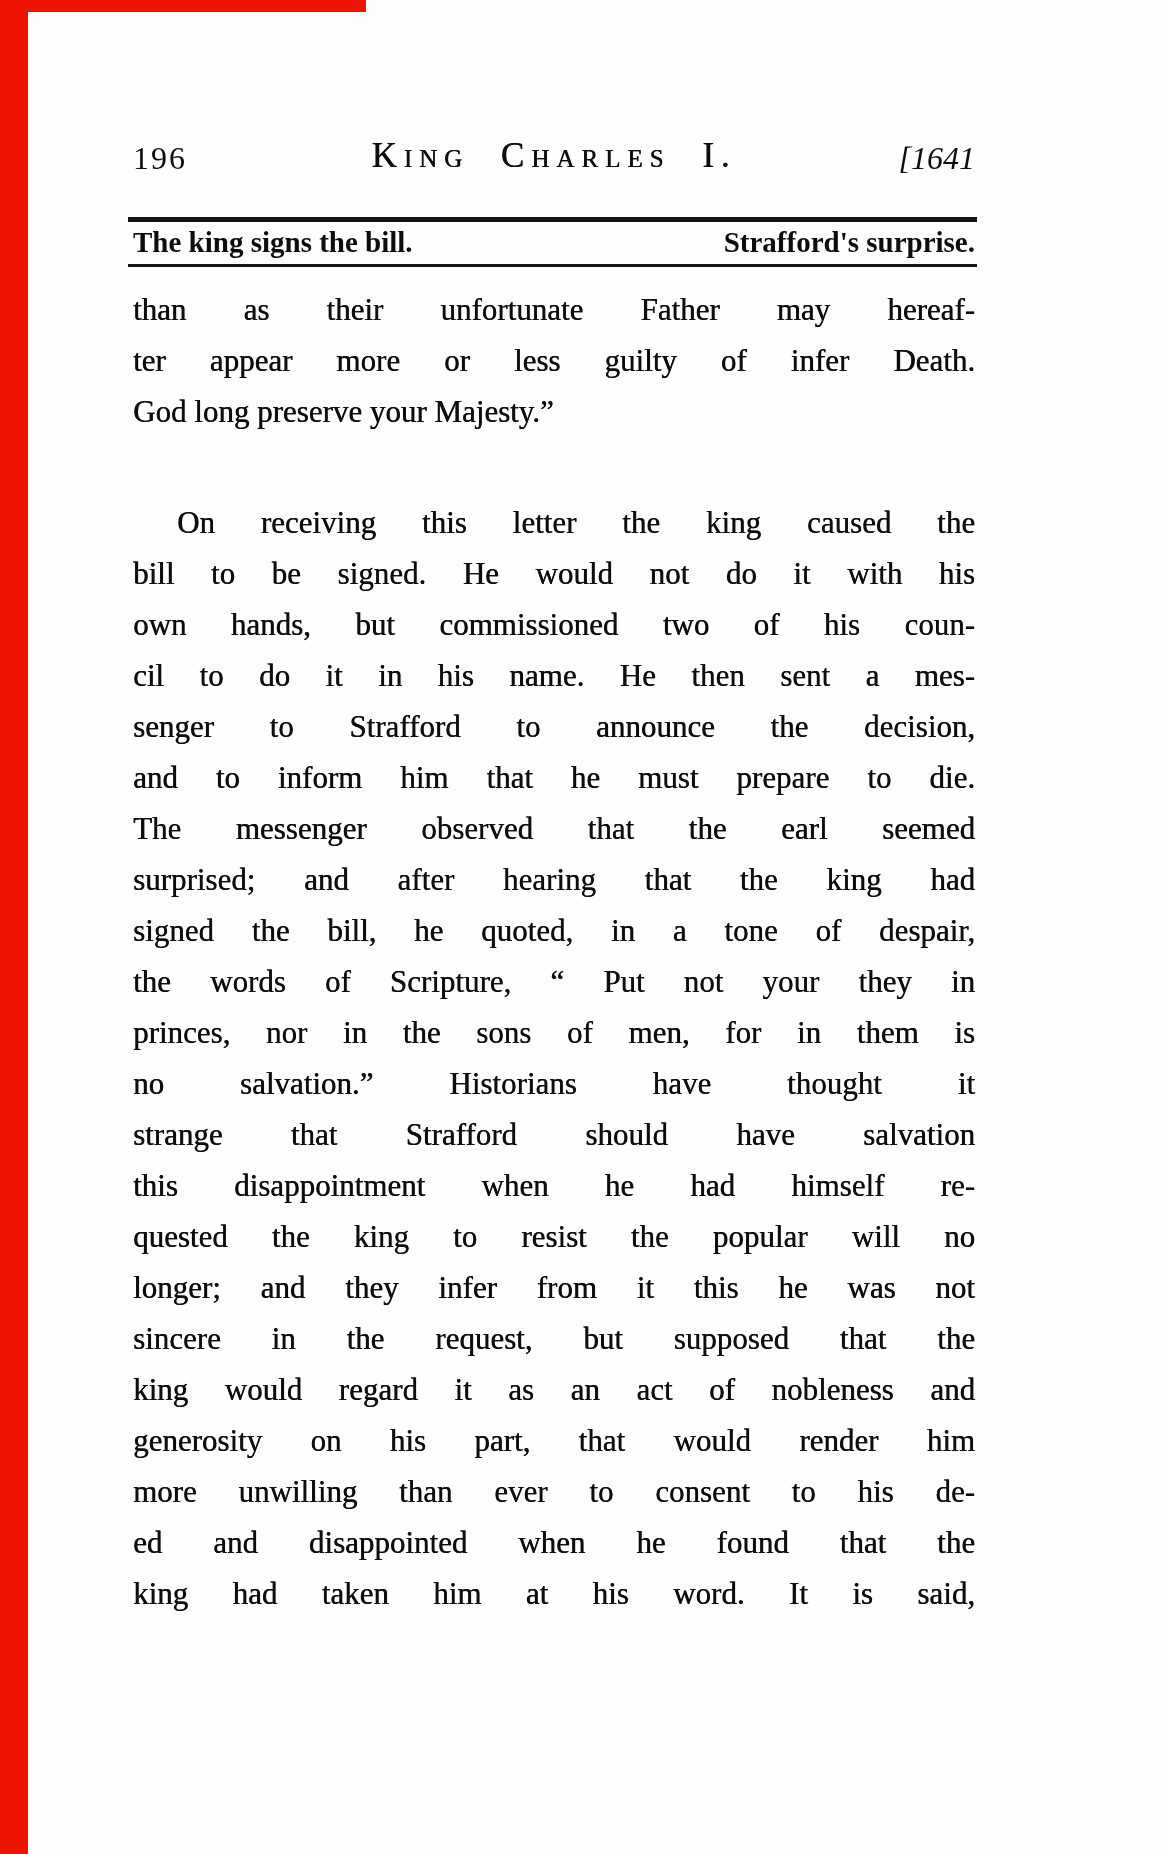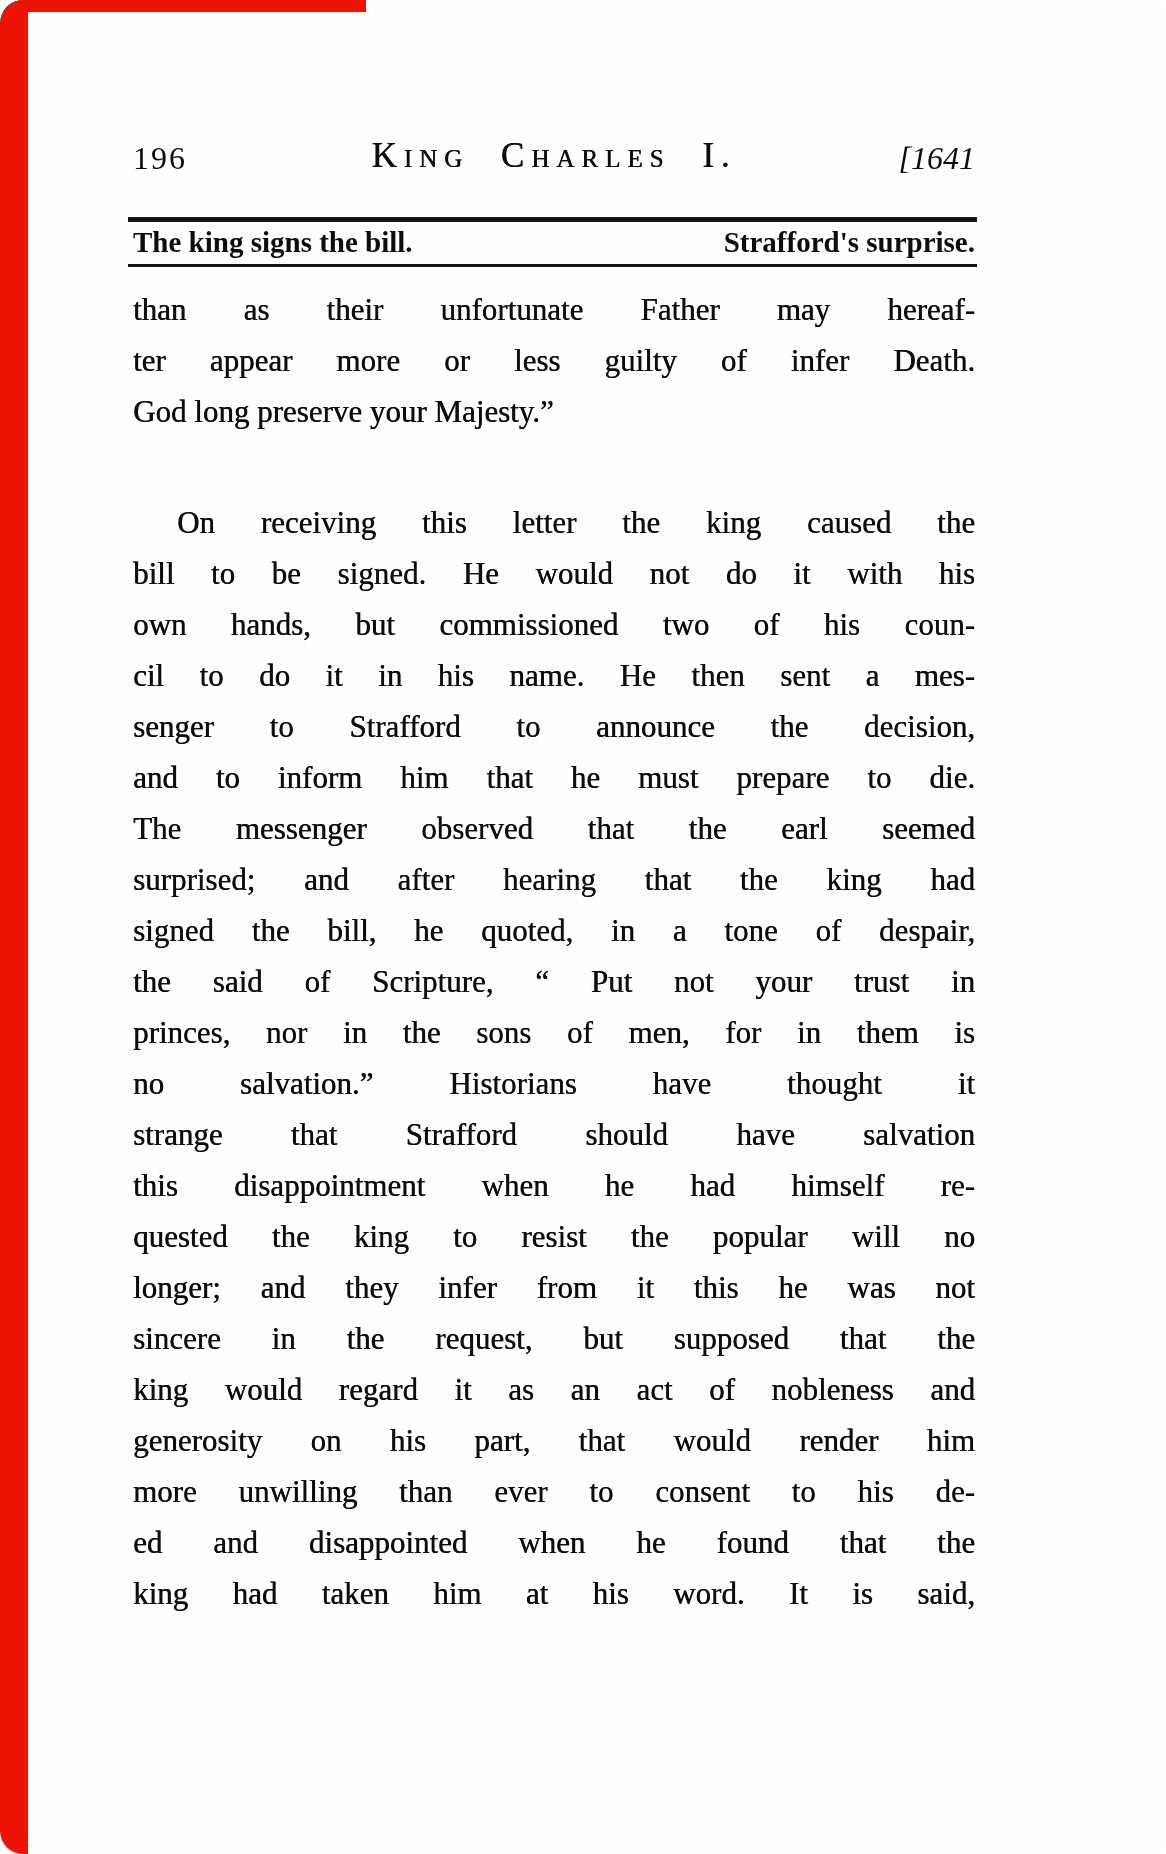--- a/index.html
+++ b/index.html
@@ -4,21 +4,20 @@
 <style>
   html, body { margin: 0; padding: 0; background: #ffffff; }
   .page {
     position: relative;
     width: 1166px;
     height: 1854px;
     background: #fefefe;
     overflow: hidden;
     font-family: "Liberation Serif", "DejaVu Serif", serif;
     color: #0d0d0d;
-    border-radius: 23px;
   }
   
   .edge-left {
     position: absolute; left: 0; top: 0;
     width: 28px; height: 100%;
   }
   .edge-top {
     position: absolute; left: 0; top: 0;
     width: 366px; height: 12px;
   }
@@ -107,21 +106,21 @@
         <div class="paragraph indented">
           <div class="line first">On receiving this letter the king caused the</div>
           <div class="line">bill to be signed.  He would not do it with his</div>
           <div class="line">own hands, but commissioned two of his coun-</div>
           <div class="line">cil to do it in his name.  He then sent a mes-</div>
           <div class="line">senger to Strafford to announce the decision,</div>
           <div class="line">and to inform him that he must prepare to die.</div>
           <div class="line">The messenger observed that the earl seemed</div>
           <div class="line">surprised; and after hearing that the king had</div>
           <div class="line">signed the bill, he quoted, in a tone of despair,</div>
-          <div class="line">the said of Scripture, “ Put not your trust in</div>
+          <div class="line">the words of Scripture, “ Put not your they in</div>
           <div class="line">princes, nor in the sons of men, for in them is</div>
           <div class="line">no salvation.”  Historians have thought it</div>
           <div class="line">strange that Strafford should have salvation</div>
           <div class="line">this disappointment when he had himself re-</div>
           <div class="line">quested the king to resist the popular will no</div>
           <div class="line">longer; and they infer from it this he was not</div>
           <div class="line">sincere in the request, but supposed that the</div>
           <div class="line">king would regard it as an act of nobleness and</div>
           <div class="line">generosity on his part, that would render him</div>
           <div class="line">more unwilling than ever to consent to his de-</div>

